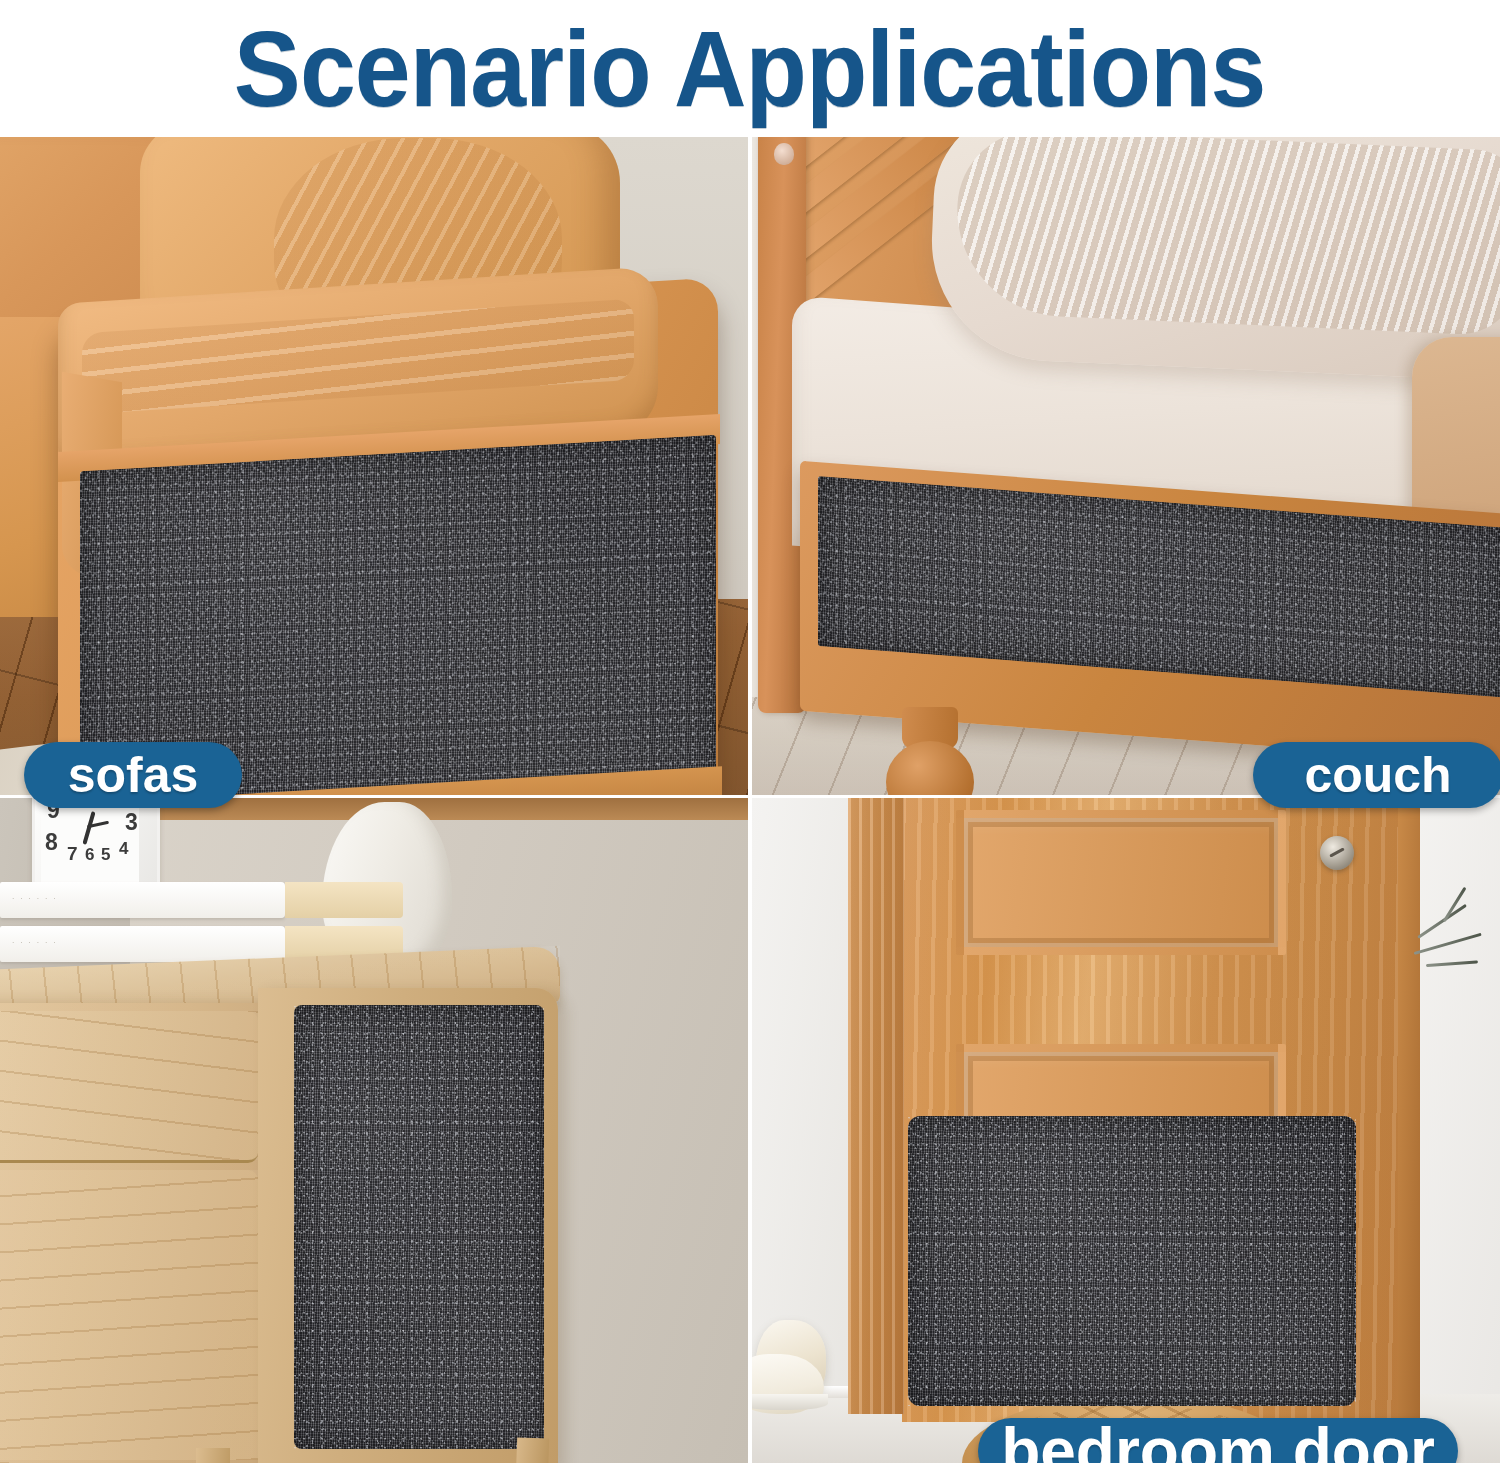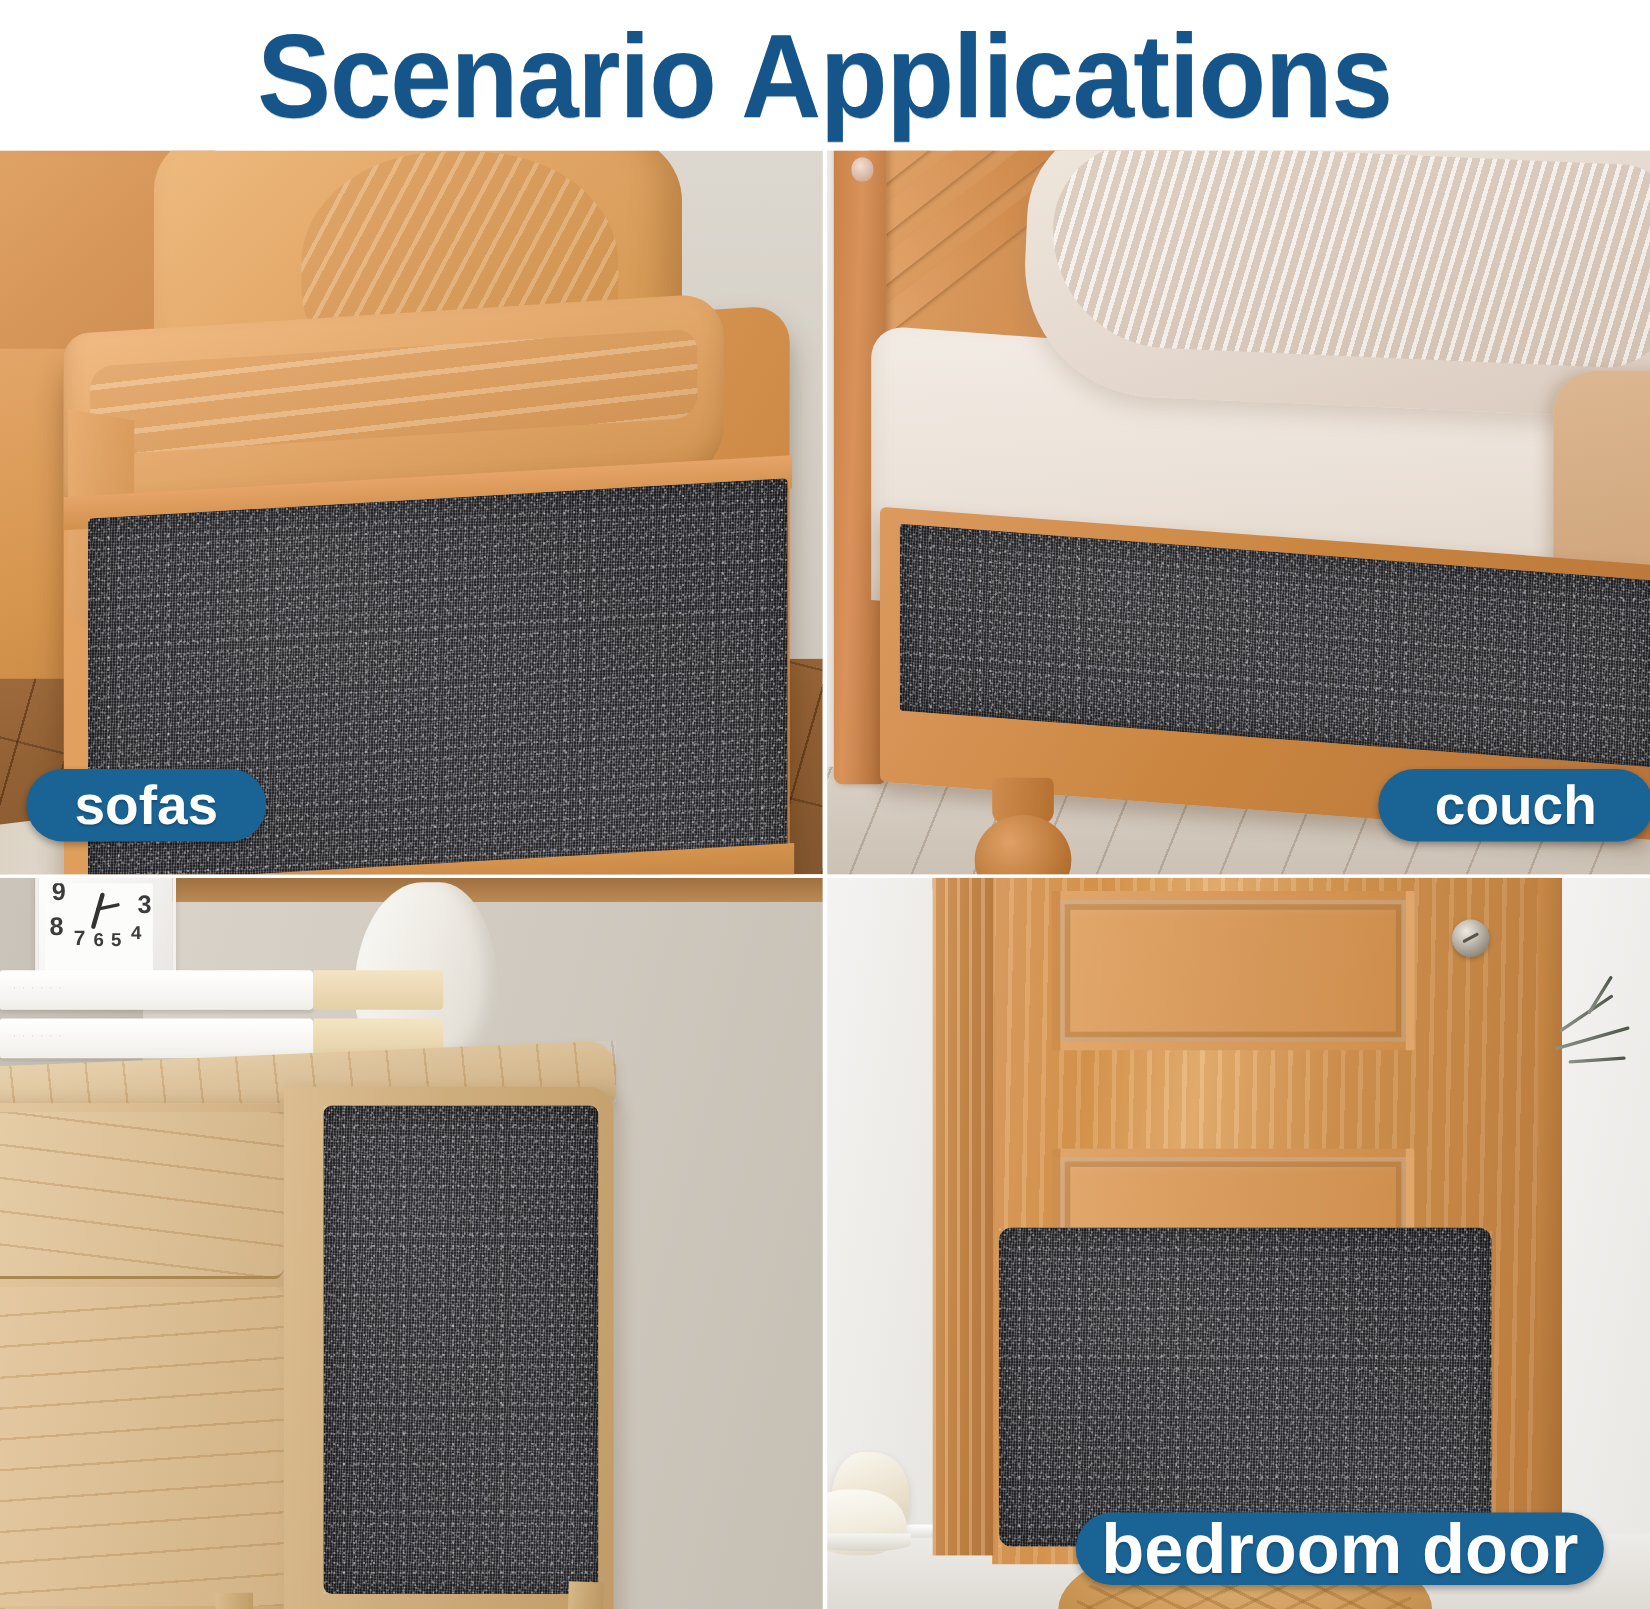--- a/index.html
+++ b/index.html
@@ -298,20 +298,21 @@
     position: absolute; z-index: 60;
     display: flex; align-items: center; justify-content: center;
     background: #1a6395;
     border-radius: 999px;
     color: #ffffff;
     font-family: "Liberation Sans Narrow", "Liberation Sans", sans-serif;
     font-weight: 700;
     white-space: nowrap;
     box-shadow: 0 3px 7px rgba(0,0,0,.30);
     text-shadow: 0 2px 2px rgba(0,0,0,.22);
+    margin-top: 43px;
   }
   .pill-sofas   { left: 24px;  top: 699px;  width: 218px; height: 66px; font-size: 50px; }
   .pill-couch   { left: 1253px; top: 699px; width: 250px; height: 66px; font-size: 50px; }
   .pill-compartment { left: 25px; top: 1375px; width: 452px; height: 66px; font-size: 50px; }
   .pill-bedroom { left: 978px; top: 1375px; width: 480px; height: 66px; font-size: 64px; }
 </style>
 </head>
 <body>
 
 <div id="app">

